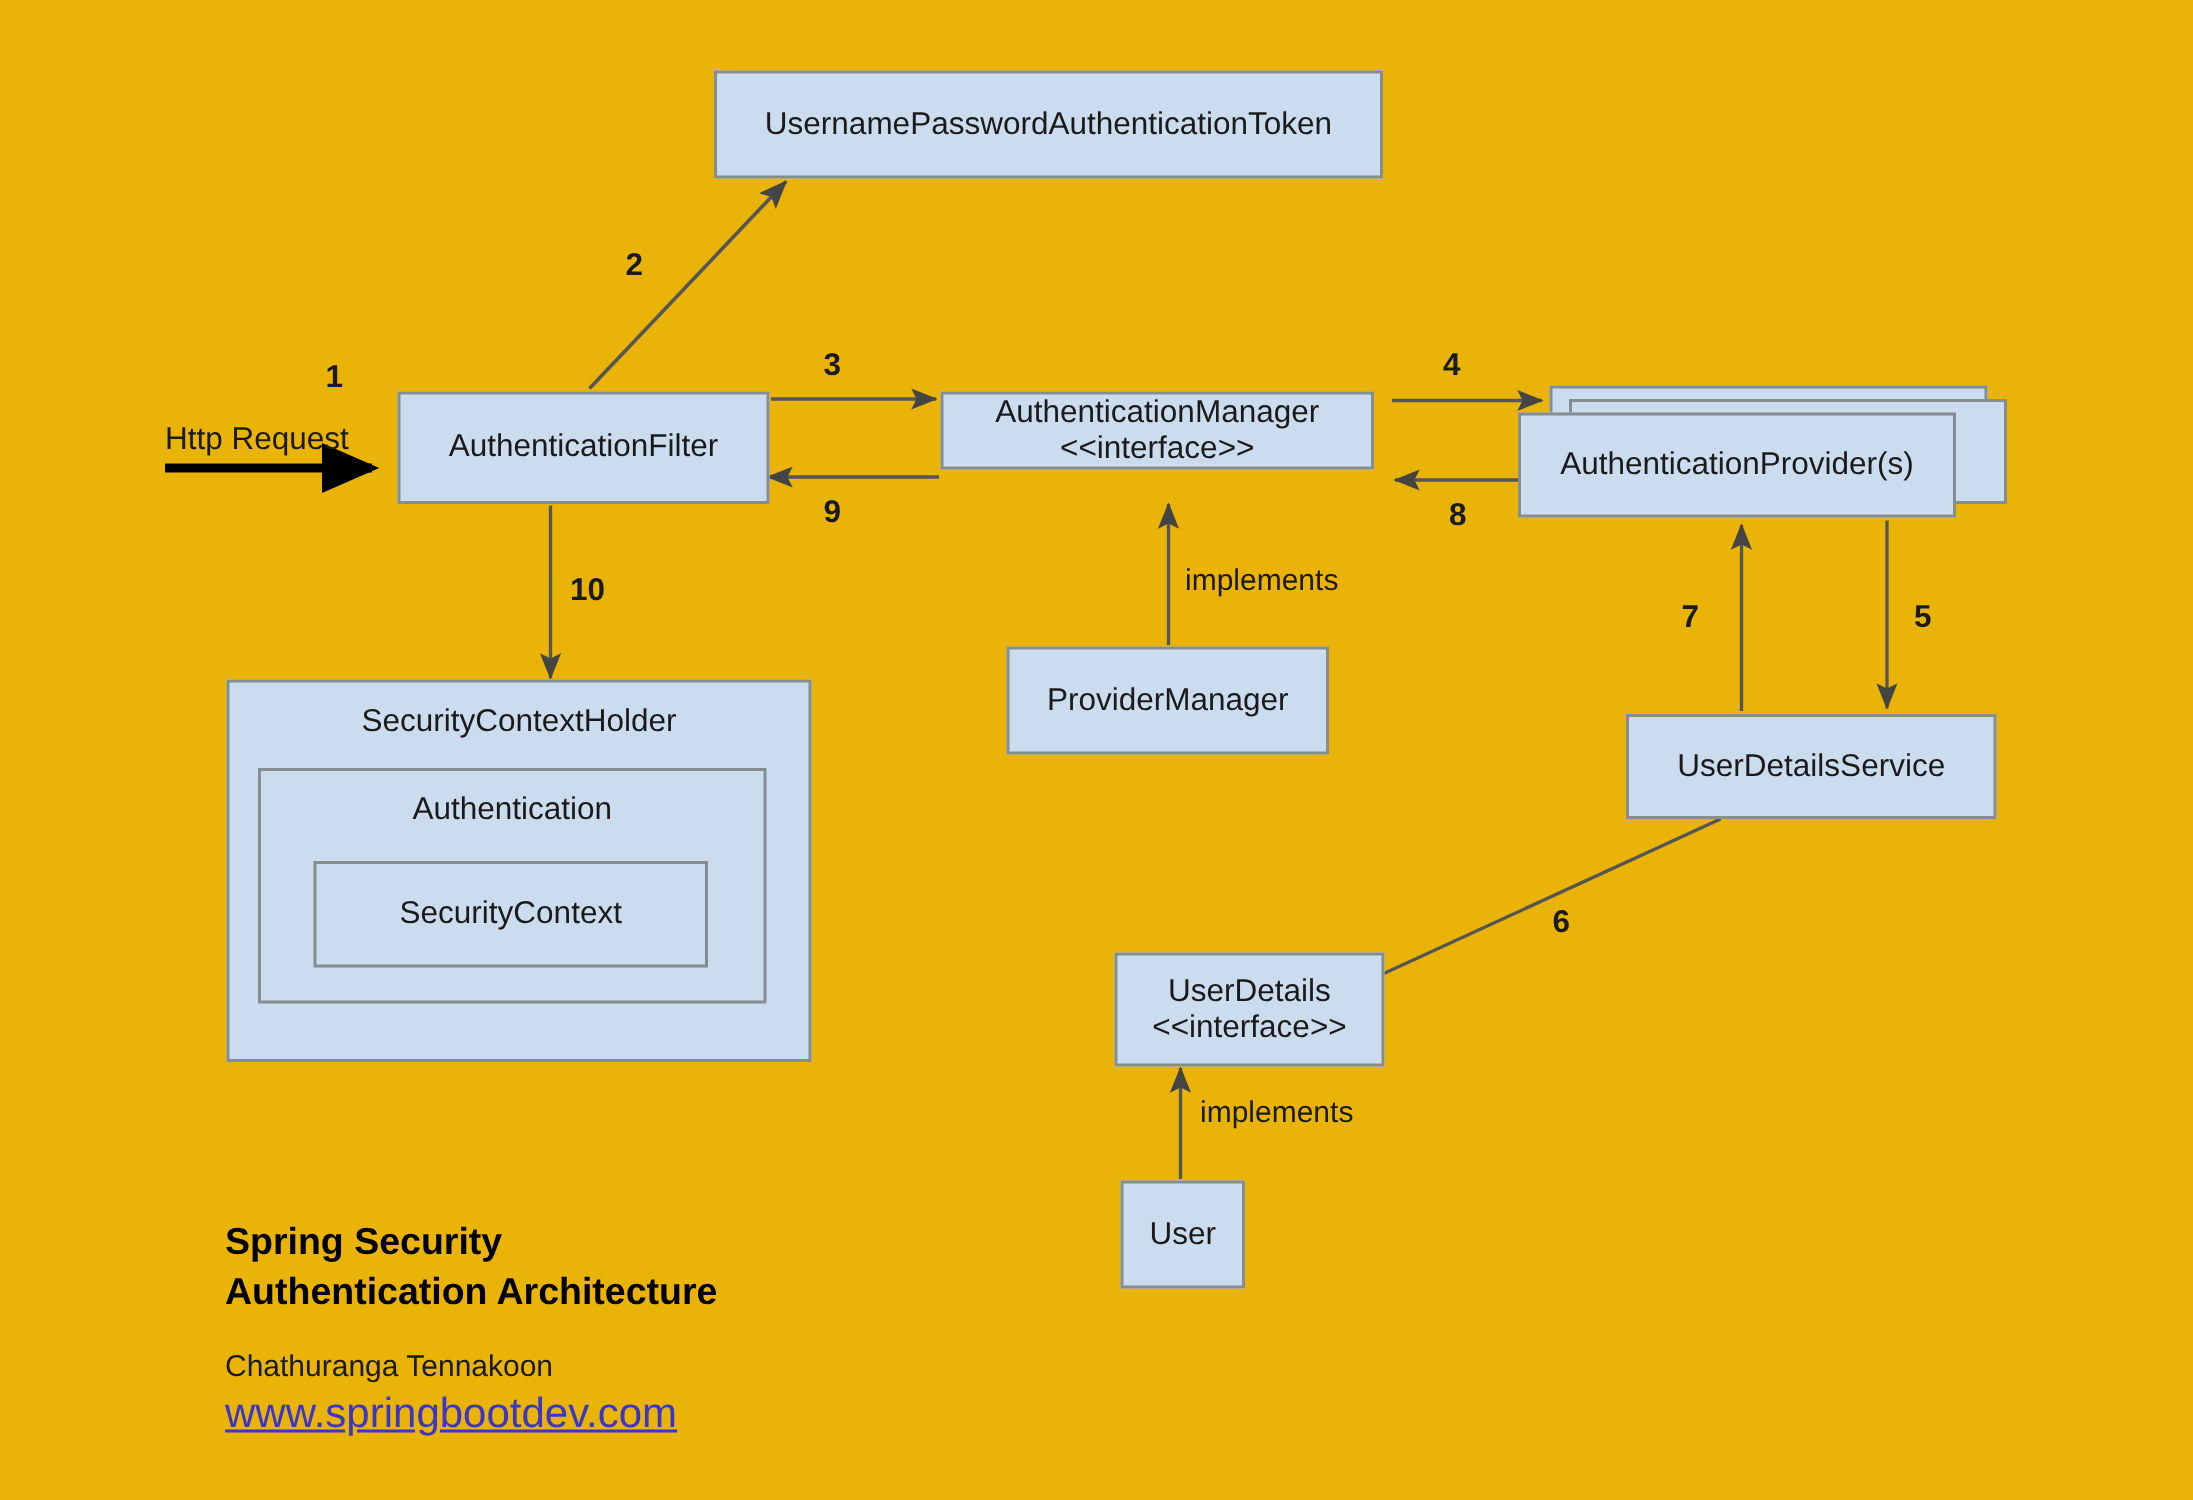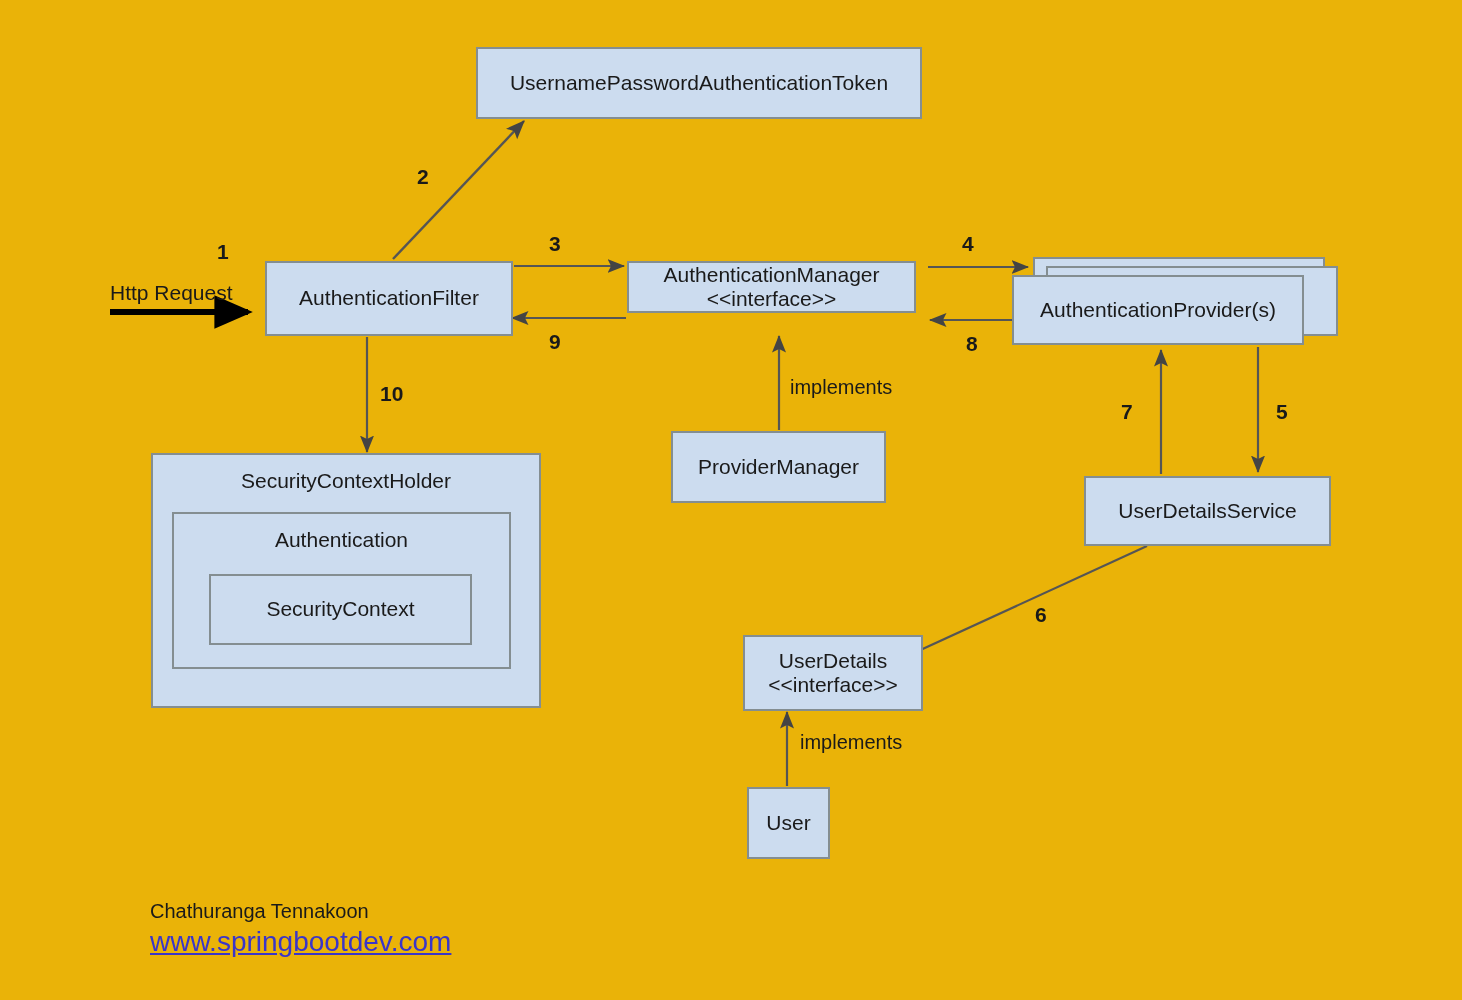--- a/index.html
+++ b/index.html
@@ -202,18 +202,19 @@
   <div class="label num" style="left:1121px; top:400px;">7</div>
 
   <div class="label num" style="left:1035px; top:603px;">6</div>
 
   <div class="label num" style="left:380px; top:382px;">10</div>
 
   <div class="label edge-label" style="left:790px; top:376px;">implements</div>
 
   <div class="label edge-label" style="left:800px; top:731px;">implements</div>
 
+  <div class="footer-title" style="left:150px; top:812px;"><span>Spring Security</span><br><span>Authentication Architecture</span></div>
 
   <div class="footer-author" style="left:150px; top:900px;">Chathuranga Tennakoon</div>
 
   <a class="footer-link" href="#" style="left:150px; top:926px;">www.springbootdev.com</a>
 
 </div>
 
 </body></html>

